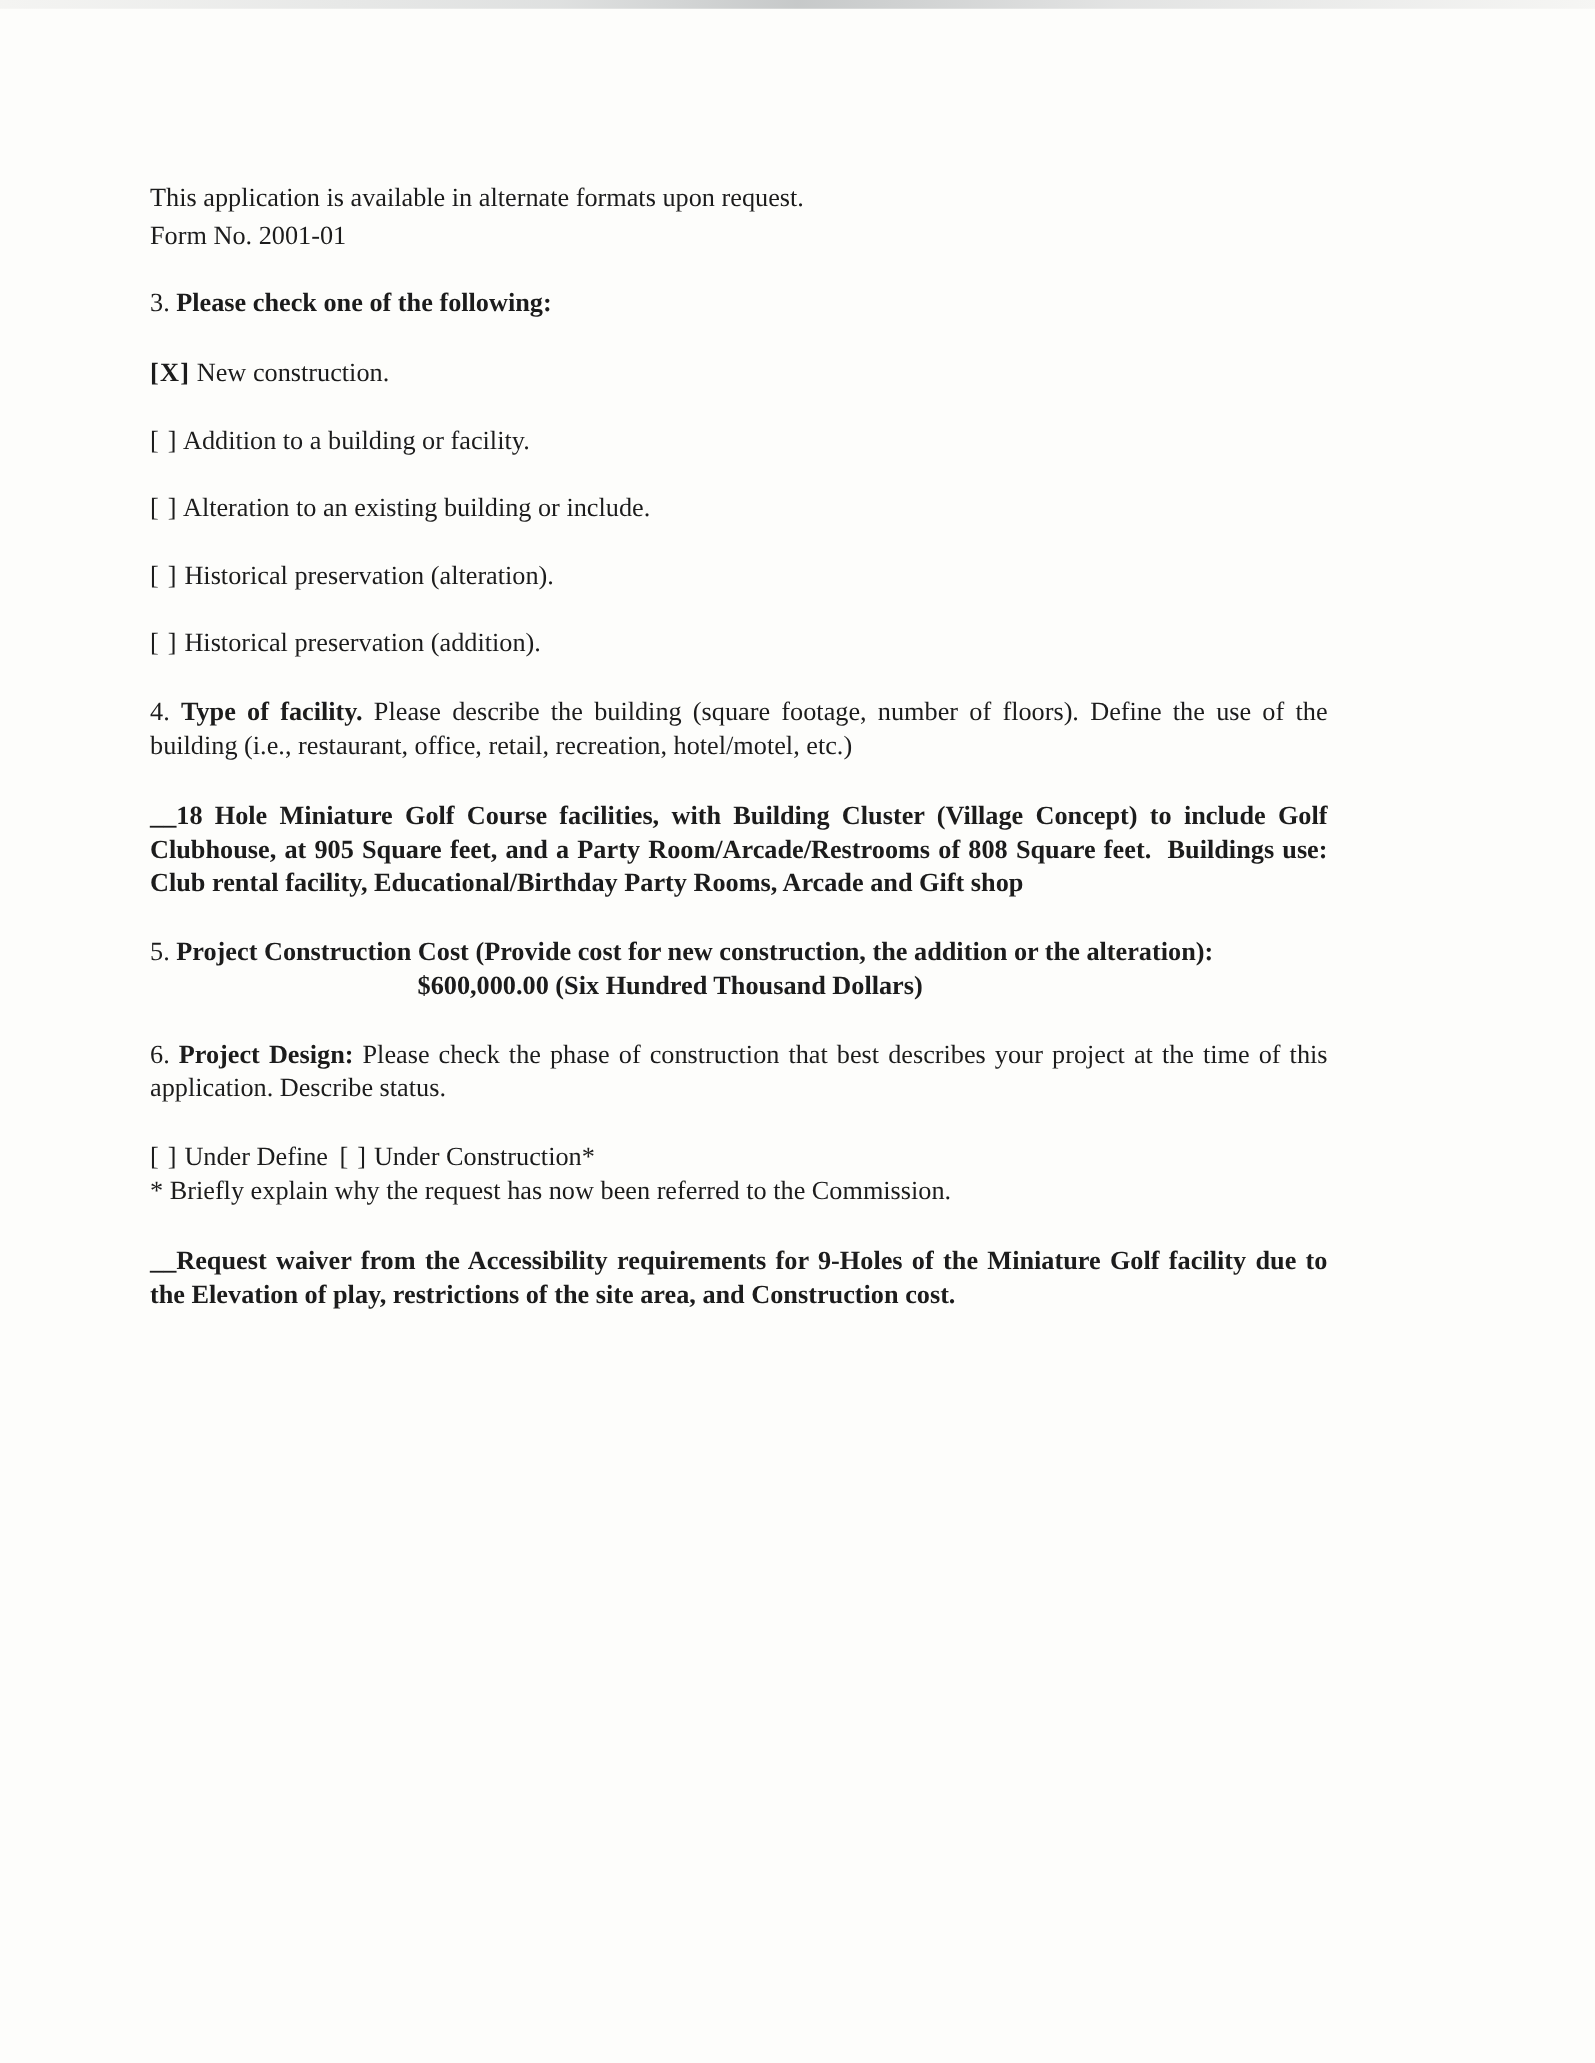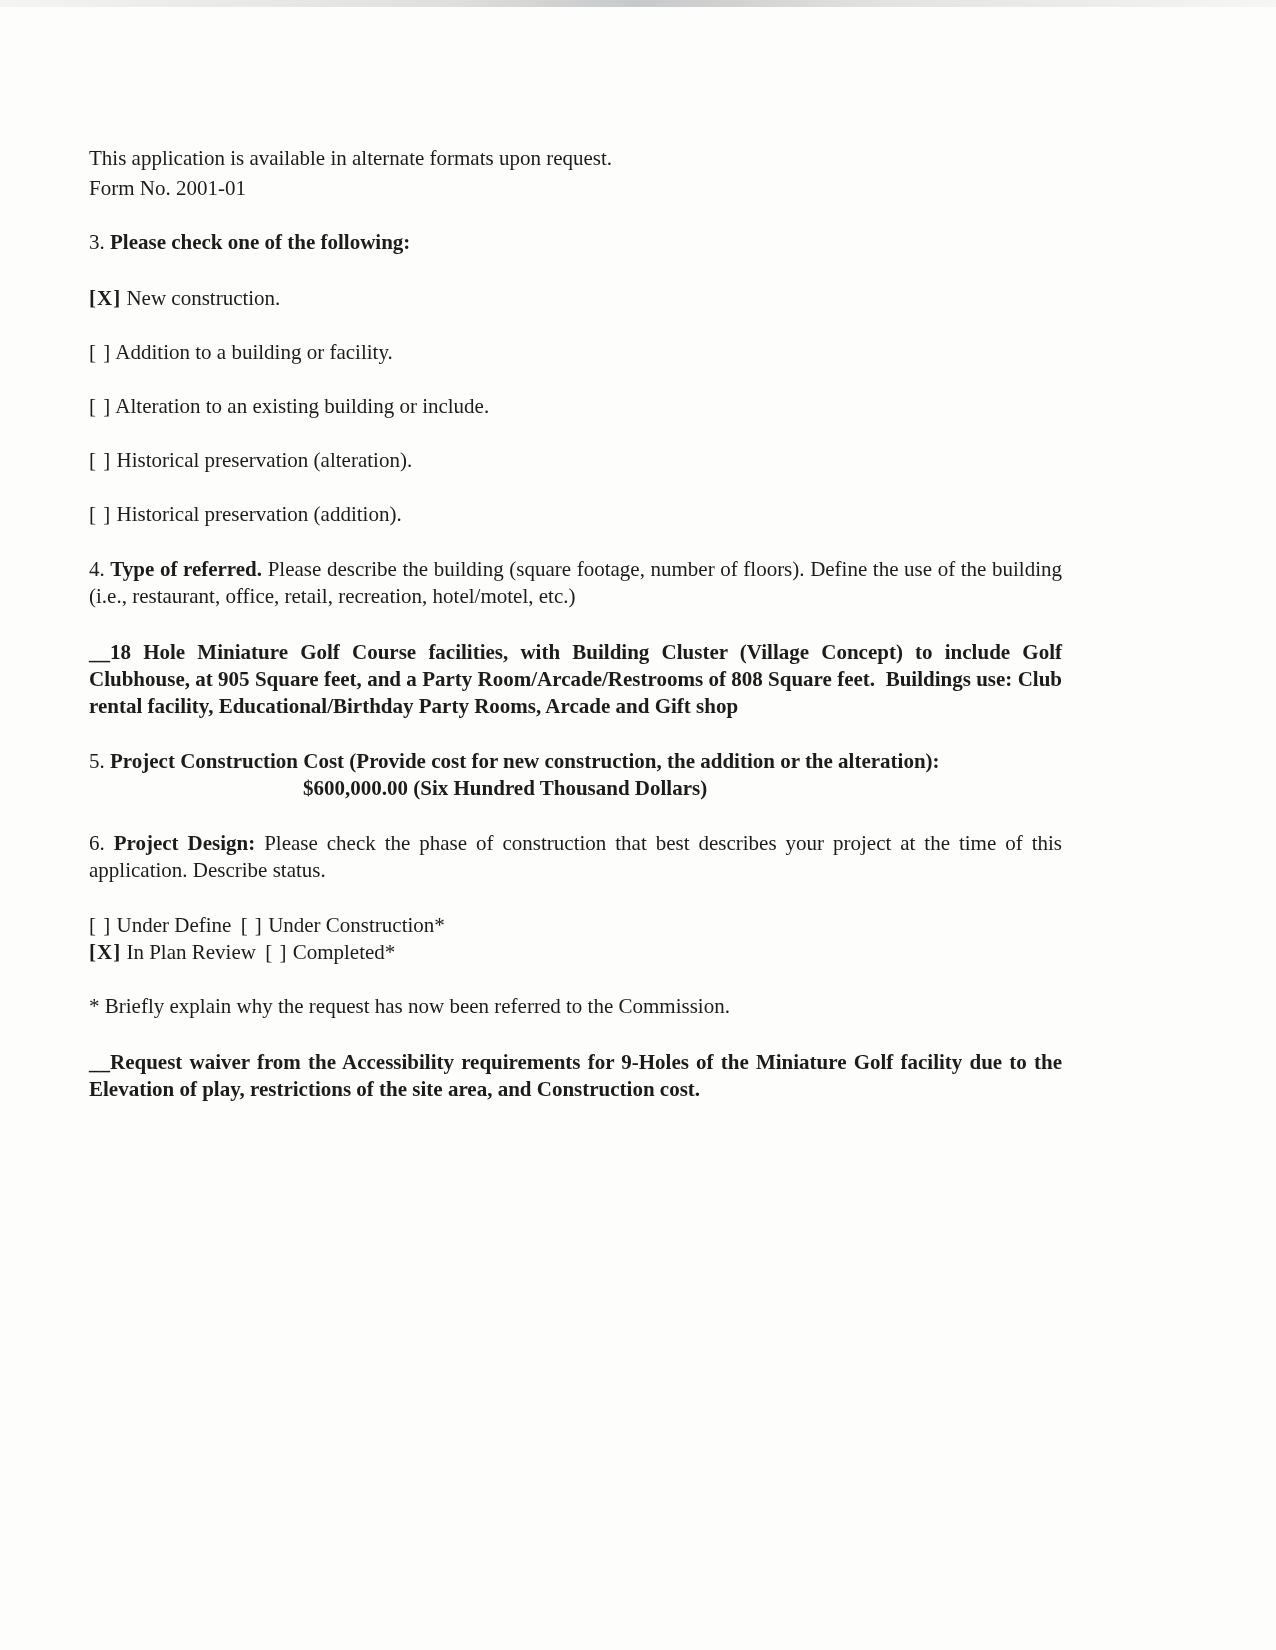--- a/index.html
+++ b/index.html
@@ -13,21 +13,21 @@
     position: relative;
   }
   .scan-edge-top {
     position: absolute;
     top: 0; left: 0; right: 0;
     height: 7px;
     background: linear-gradient(to right, #f2f2f0 0%, #d7d9d9 35%, #b9bcbd 50%, #dcdddd 70%, #f4f4f2 100%);
     opacity: .8;
   }
   .page-content {
-    padding: 143px 214px 0 89px;
+    padding: 143px 214px 0 120px;
     font-size: 21px;
     line-height: 27px;
   }
   p { margin: 0; }
   .header-block p { line-height: 30px; }
   .bold { font-weight: bold; }
   .justify { text-align: justify; }
   .section-heading { margin-top: 26px; margin-bottom: 29px; }
   .checkbox-line { margin-bottom: 27px; }
   .para { margin-top: 28px; margin-bottom: 0; }
@@ -63,31 +63,30 @@
   <p class="checkbox-line"><span class="checkbox-box bold">[X]</span> <span>New construction.</span></p>
 
   <p class="checkbox-line"><span class="checkbox-box">[ ]</span> <span>Addition to a building or facility.</span></p>
 
   <p class="checkbox-line"><span class="checkbox-box">[ ]</span> <span>Alteration to an existing building or include.</span></p>
 
   <p class="checkbox-line"><span class="checkbox-box">[ ]</span> <span>Historical preservation (alteration).</span></p>
 
   <p class="checkbox-line"><span class="checkbox-box">[ ]</span> <span>Historical preservation (addition).</span></p>
 
-  <p class="para justify"><span>4.</span> <span class="bold">Type of referred.</span> <span>Please describe the building (square footage, number of floors). Define the use of the building (i.e., restaurant, office, retail, recreation, hotel/motel, etc.)</span></p>
+  <p class="para justify"><span>4.</span> <span class="bold">Type of facility.</span> <span>Please describe the building (square footage, number of floors). Define the use of the building (i.e., restaurant, office, retail, recreation, hotel/motel, etc.)</span></p>
 
   <p class="answer-para"><span>__</span><span>18 Hole Miniature Golf Course facilities, with Building Cluster (Village Concept) to include Golf Clubhouse, at 905 Square feet, and a Party Room/Arcade/Restrooms of 808 Square feet.&nbsp; Buildings use: Club rental facility, Educational/Birthday Party Rooms, Arcade and Gift shop</span></p>
 
   <p class="para justify"><span>5.</span> <span class="bold">Project Construction Cost (Provide cost for new construction, the addition or the alteration):</span></p>
 
   <p class="amount-line">$600,000.00 (Six Hundred Thousand Dollars)</p>
 
   <p class="para justify"><span>6.</span> <span class="bold">Project Design:</span> <span>Please check the phase of construction that best describes your project at the time of this application. Describe status.</span></p>
 
   <p class="para checkbox-line"><span class="status-pair"><span class="checkbox-box">[ ]</span> <span>Under Define</span></span> <span class="status-pair"><span class="checkbox-box">[ ]</span> <span>Under Construction*</span></span></p>
 
-  <p class="checkbox-line"><span class="status-pair"><span class="checkbox-box bold">[X]</span> <span>In Plan Review</span></span> <span class="status-pair"><span class="checkbox-box">[ ]</span> <span>Completed*</span></span></p>
 
   <p class="footnote-line">* Briefly explain why the request has now been referred to the Commission.</p>
 
   <p class="answer-para"><span>__</span><span>Request waiver from the Accessibility requirements for 9-Holes of the Miniature Golf facility due to the Elevation of play, restrictions of the site area, and Construction cost.</span></p>
 
 </div>
 
 </body></html>

